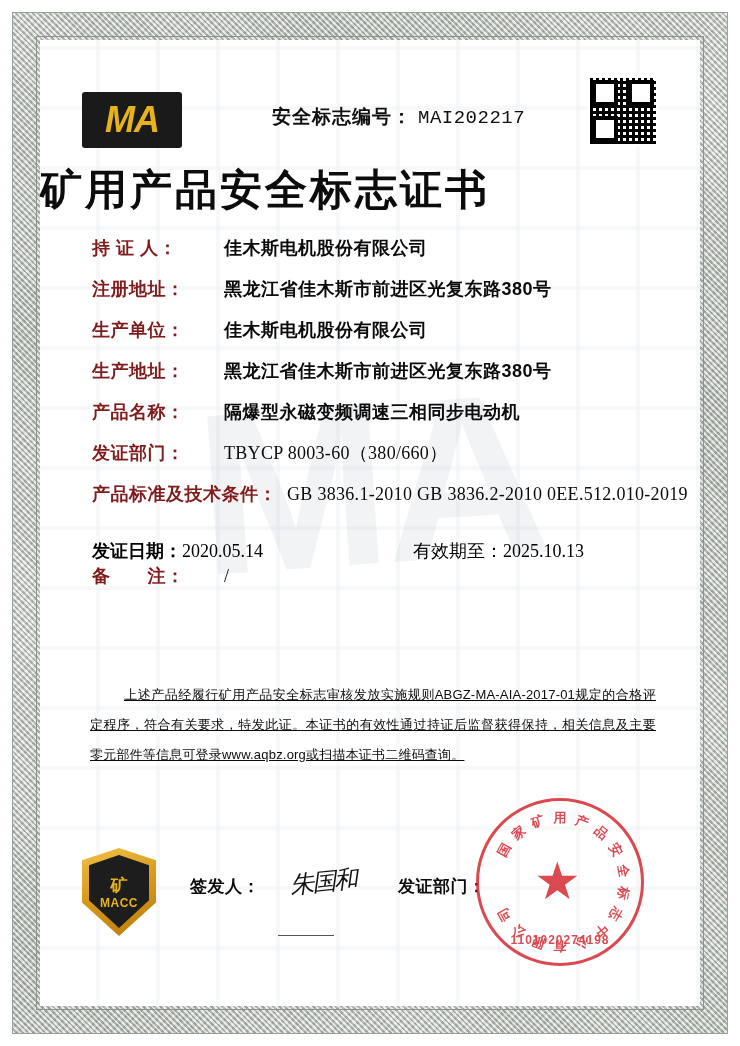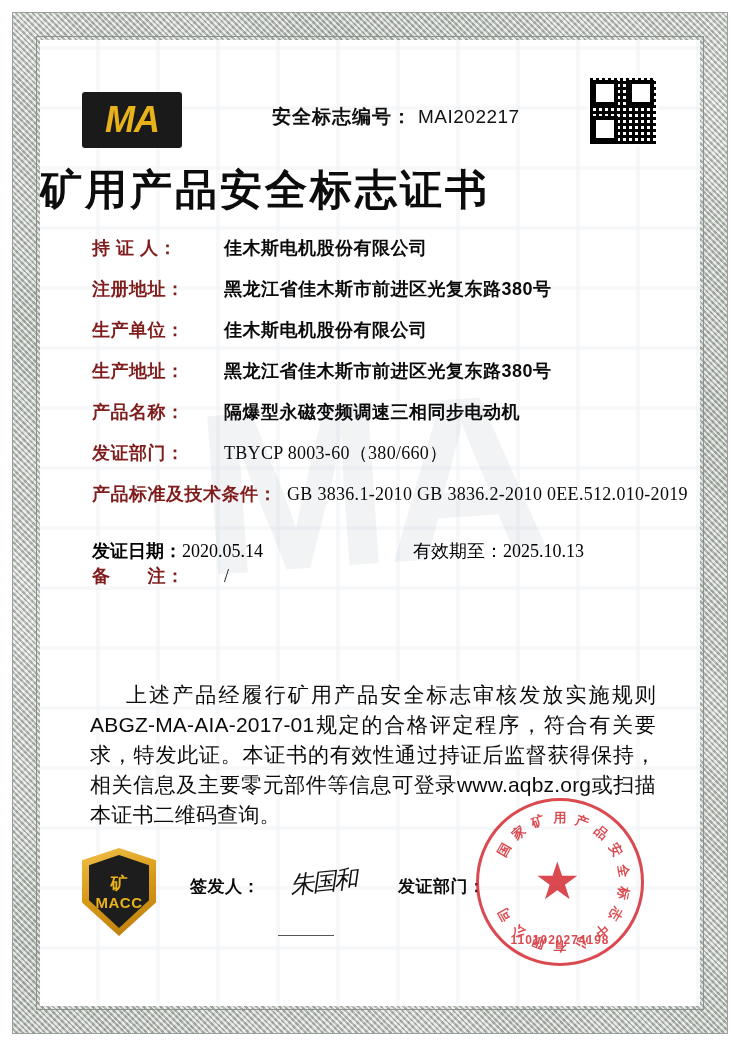--- a/index.html
+++ b/index.html
@@ -116,21 +116,21 @@
   .cert-no {
     position: absolute;
     left: 232px;
     top: 64px;
     font-size: 19px;
     color: #111;
     letter-spacing: 1px;
     white-space: nowrap;
   }
   .cert-no .label { font-family: "Liberation Sans", sans-serif; font-weight: 600; }
-  .cert-no .value { font-family: Liberation Sans, sans-serif; margin-left: 6px; letter-spacing: 0.5px; }
+  .cert-no .value { font-family: Liberation Mono, monospace; margin-left: 6px; letter-spacing: 0.5px; }
 
   .qr {
     position: absolute;
     right: 42px;
     top: 36px;
     width: 66px;
     height: 66px;
     background:
       repeating-linear-gradient(0deg, #000 0 3px, #fff 3px 6px),
       repeating-linear-gradient(90deg, #000 0 3px, #fff 3px 6px);
@@ -220,25 +220,26 @@
     align-items: baseline;
   }
 
   
   .para {
     position: absolute;
     left: 50px;
     right: 44px;
     top: 640px;
     font-family: "Liberation Sans", sans-serif;
-    font-size: 21px;
+    font-size: 13px;
     line-height: 30px;
     color: #0b0b0b;
     text-align: justify;
     letter-spacing: 0.2px;
+    text-decoration: underline;
   }
   .para .indent { display: inline-block; width: 34px; }
 
   
   .macc-badge {
     position: absolute;
     left: 42px;
     bottom: 70px;
     width: 74px;
     height: 88px;
@@ -265,21 +266,21 @@
     font-family: "Liberation Sans", sans-serif;
     color: #e8b21a;
     font-size: 17px;
     font-weight: bold;
     line-height: 15px;
     margin-top: 4px;
   }
   .macc-shield .macc {
     font-family: "Liberation Sans", sans-serif;
     color: #e8b21a;
-    font-size: 15px;
+    font-size: 12px;
     font-weight: bold;
     letter-spacing: 0.5px;
     margin-top: 3px;
   }
 
   .sign-line {
     position: absolute;
     bottom: 108px;
     left: 150px;
     font-family: "Liberation Sans", sans-serif;

